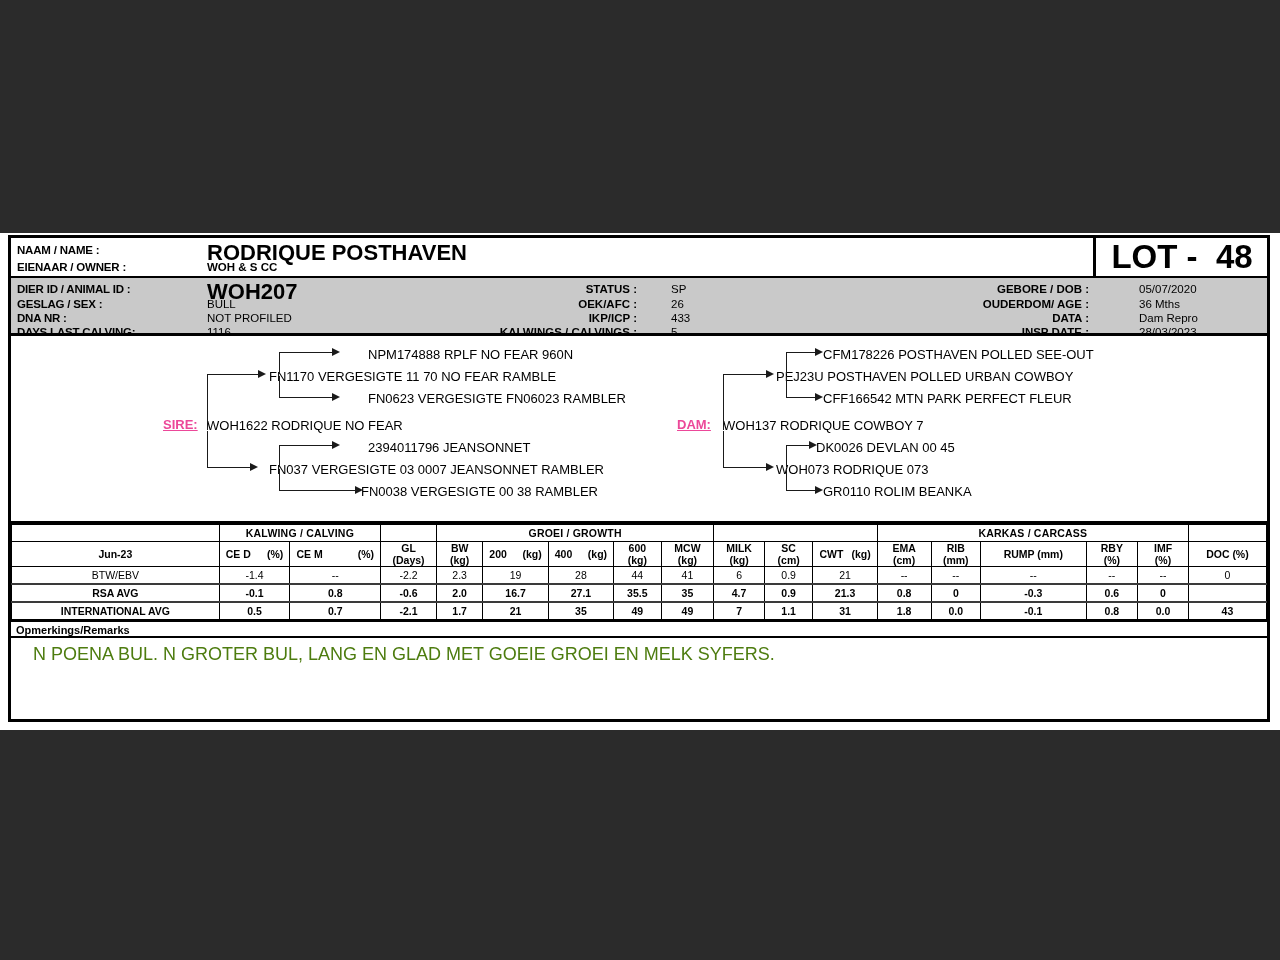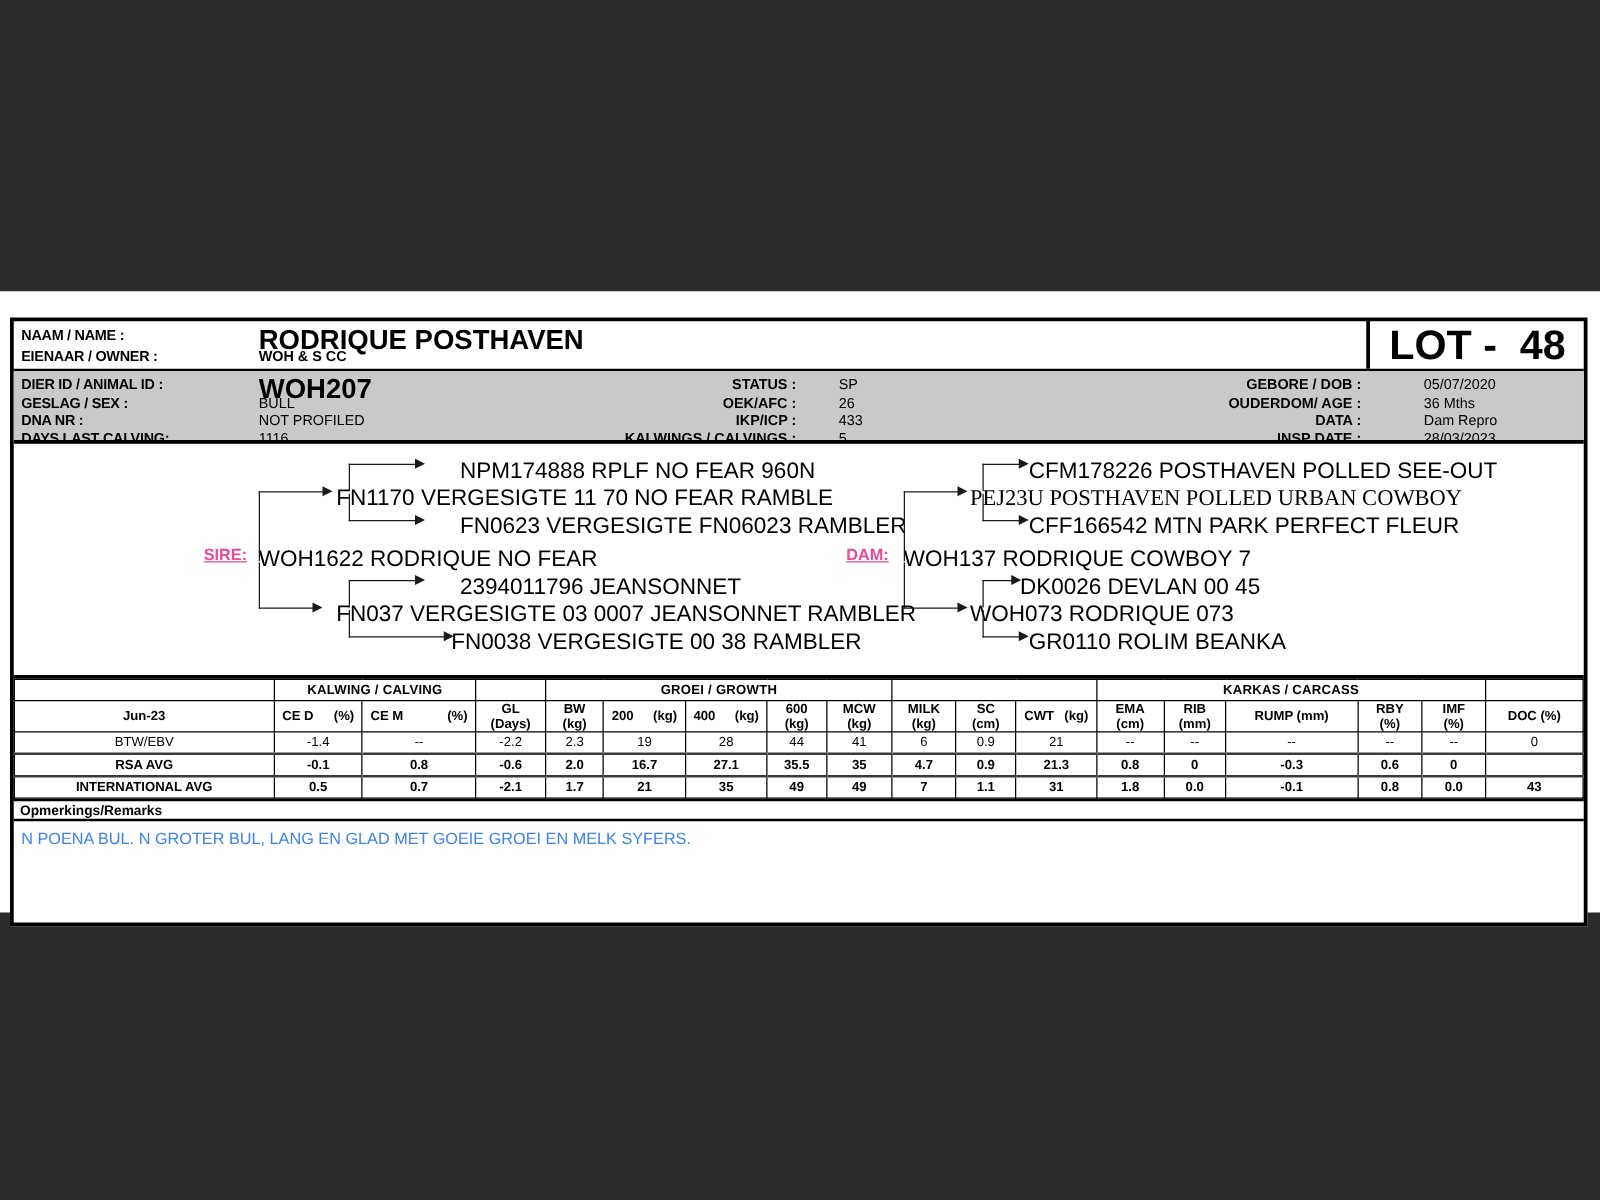--- a/index.html
+++ b/index.html
@@ -31,21 +31,20 @@
   }
   #doc {
     position: absolute;
     left: 8px;
     top: 2px;
     width: 1262px;
     height: 487px;
     border: 3px solid #000;
     box-sizing: border-box;
     background: #ffffff;
-    margin-top: 19px;
   }
 
   
   .hdr-white {
     position: relative;
     height: 40px;
     border-bottom: 2px solid #000;
     box-sizing: border-box;
   }
   .hdr-gray {
@@ -114,21 +113,21 @@
   
   #ped {
     position: relative;
     height: 188px;
     border-bottom: 3px solid #000;
     box-sizing: border-box;
     overflow: hidden;
   }
   .ped-name {
     position: absolute;
-    font-size: 18px;
+    font-size: 13px;
     color: #000;
     white-space: nowrap;
   }
   .ped-root-lbl {
     position: absolute;
     font-size: 13px;
     font-weight: bold;
     color: #ec4899;
     text-decoration: underline;
     white-space: nowrap;
@@ -196,23 +195,23 @@
     box-sizing: border-box;
     font-size: 11px;
     font-weight: bold;
     padding-left: 5px;
     line-height: 16px;
     color: #000;
   }
   #remarks-body {
     position: relative;
     height: 58px;
-    font-size: 13px;
-    padding: 6px 0 0 6px;
-    color: #3b82f6;
+    font-size: 18px;
+    padding: 6px 0 0 22px;
+    color: #4d7c0f;
     box-sizing: border-box;
   }
 </style>
 </head>
 <body>
 
 <div id="page">
   <div id="sheet">
     <div id="doc">
 
@@ -293,21 +292,21 @@
         <div class="ln-h" style="left:268px; top:109px; width:54px;"></div>
         <div class="arw" style="left:321px; top:105px;"></div>
 
         <div class="ln-v" style="left:268px; top:133px; height:22px;"></div>
         <div class="ln-h" style="left:268px; top:154px; width:77px;"></div>
         <div class="arw" style="left:344px; top:150px;"></div>
 
         <span class="ped-root-lbl" style="left:666px; top:81px;">DAM:</span>
         <span class="ped-name" style="left:712px; top:82px;">WOH137 RODRIQUE COWBOY 7</span>
 
-        <span class="ped-name" style="left:765px; top:33px;font-family:Liberation Serif, serif;">PEJ23U POSTHAVEN POLLED URBAN COWBOY</span>
+        <span class="ped-name" style="left:765px; top:33px;">PEJ23U POSTHAVEN POLLED URBAN COWBOY</span>
         <span class="ped-name" style="left:812px; top:11px;">CFM178226 POSTHAVEN POLLED SEE-OUT</span>
         <span class="ped-name" style="left:812px; top:55px;">CFF166542 MTN PARK PERFECT FLEUR</span>
 
         <span class="ped-name" style="left:765px; top:126px;">WOH073 RODRIQUE 073</span>
         <span class="ped-name" style="left:805px; top:104px;">DK0026 DEVLAN 00 45</span>
         <span class="ped-name" style="left:812px; top:148px;">GR0110 ROLIM BEANKA</span>
 
         <div class="ln-v" style="left:712px; top:38px; height:56px;"></div>
         <div class="ln-h" style="left:712px; top:38px; width:44px;"></div>
         <div class="arw" style="left:755px; top:34px;"></div>

